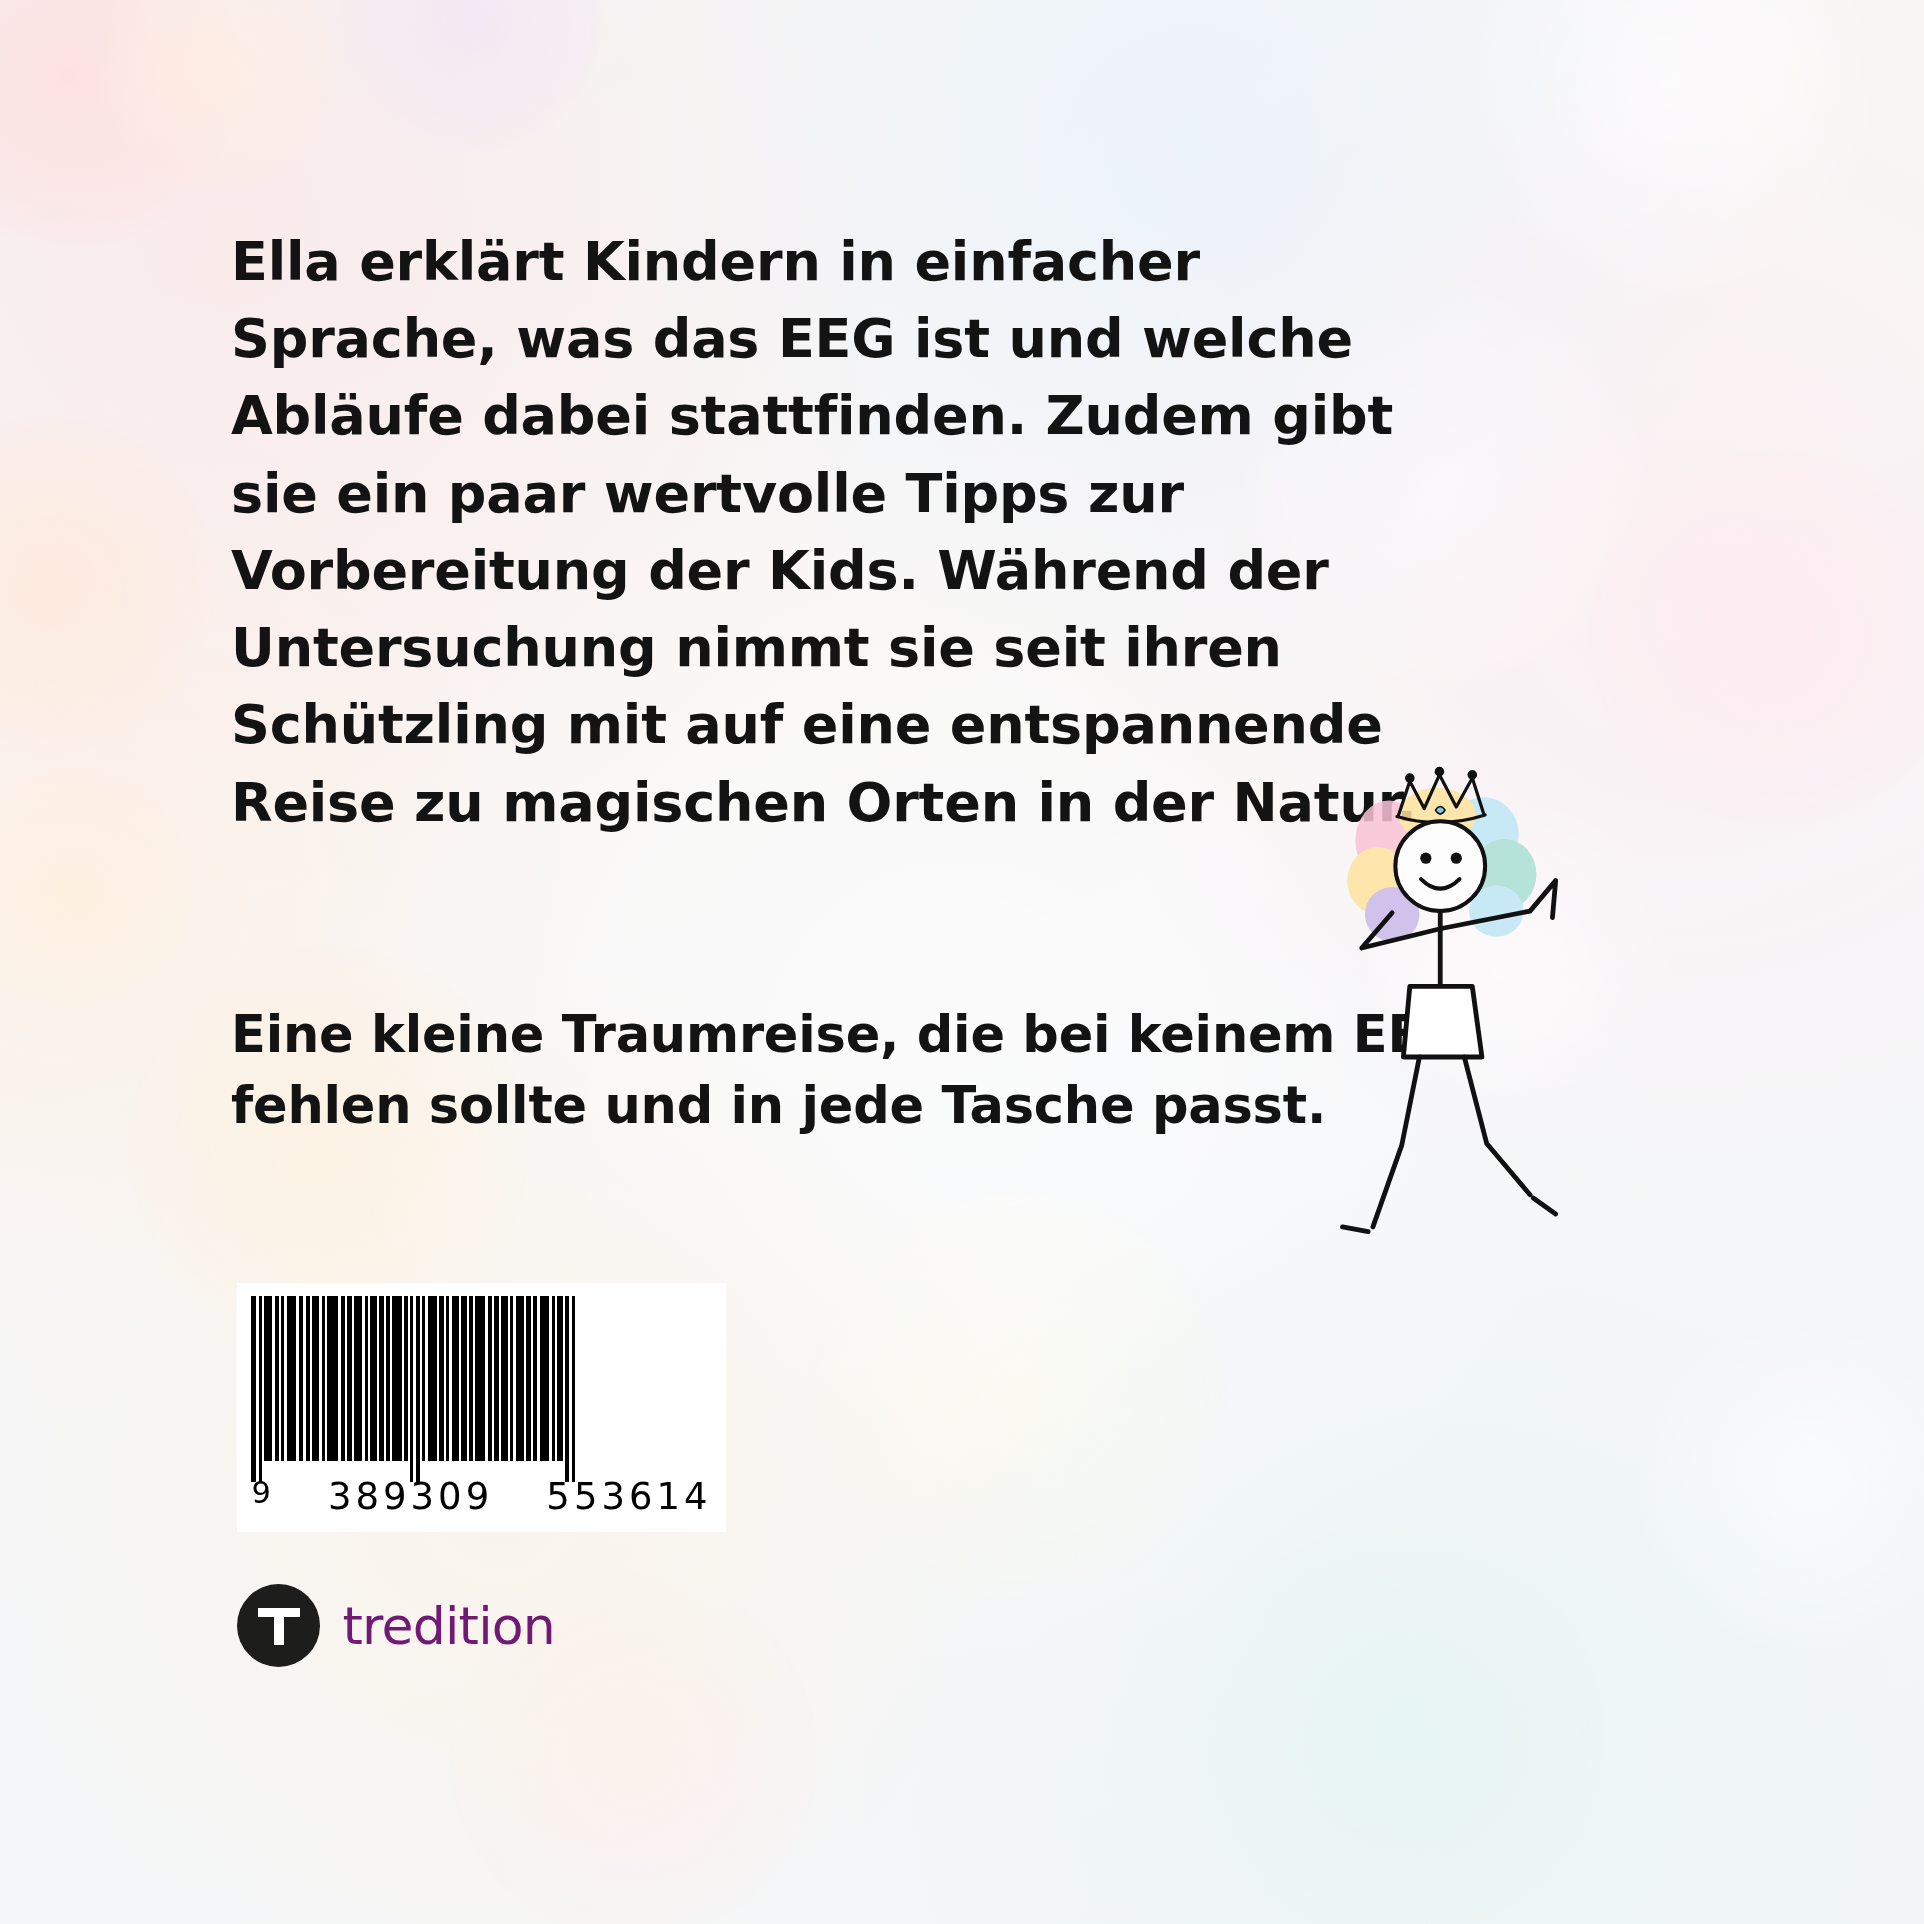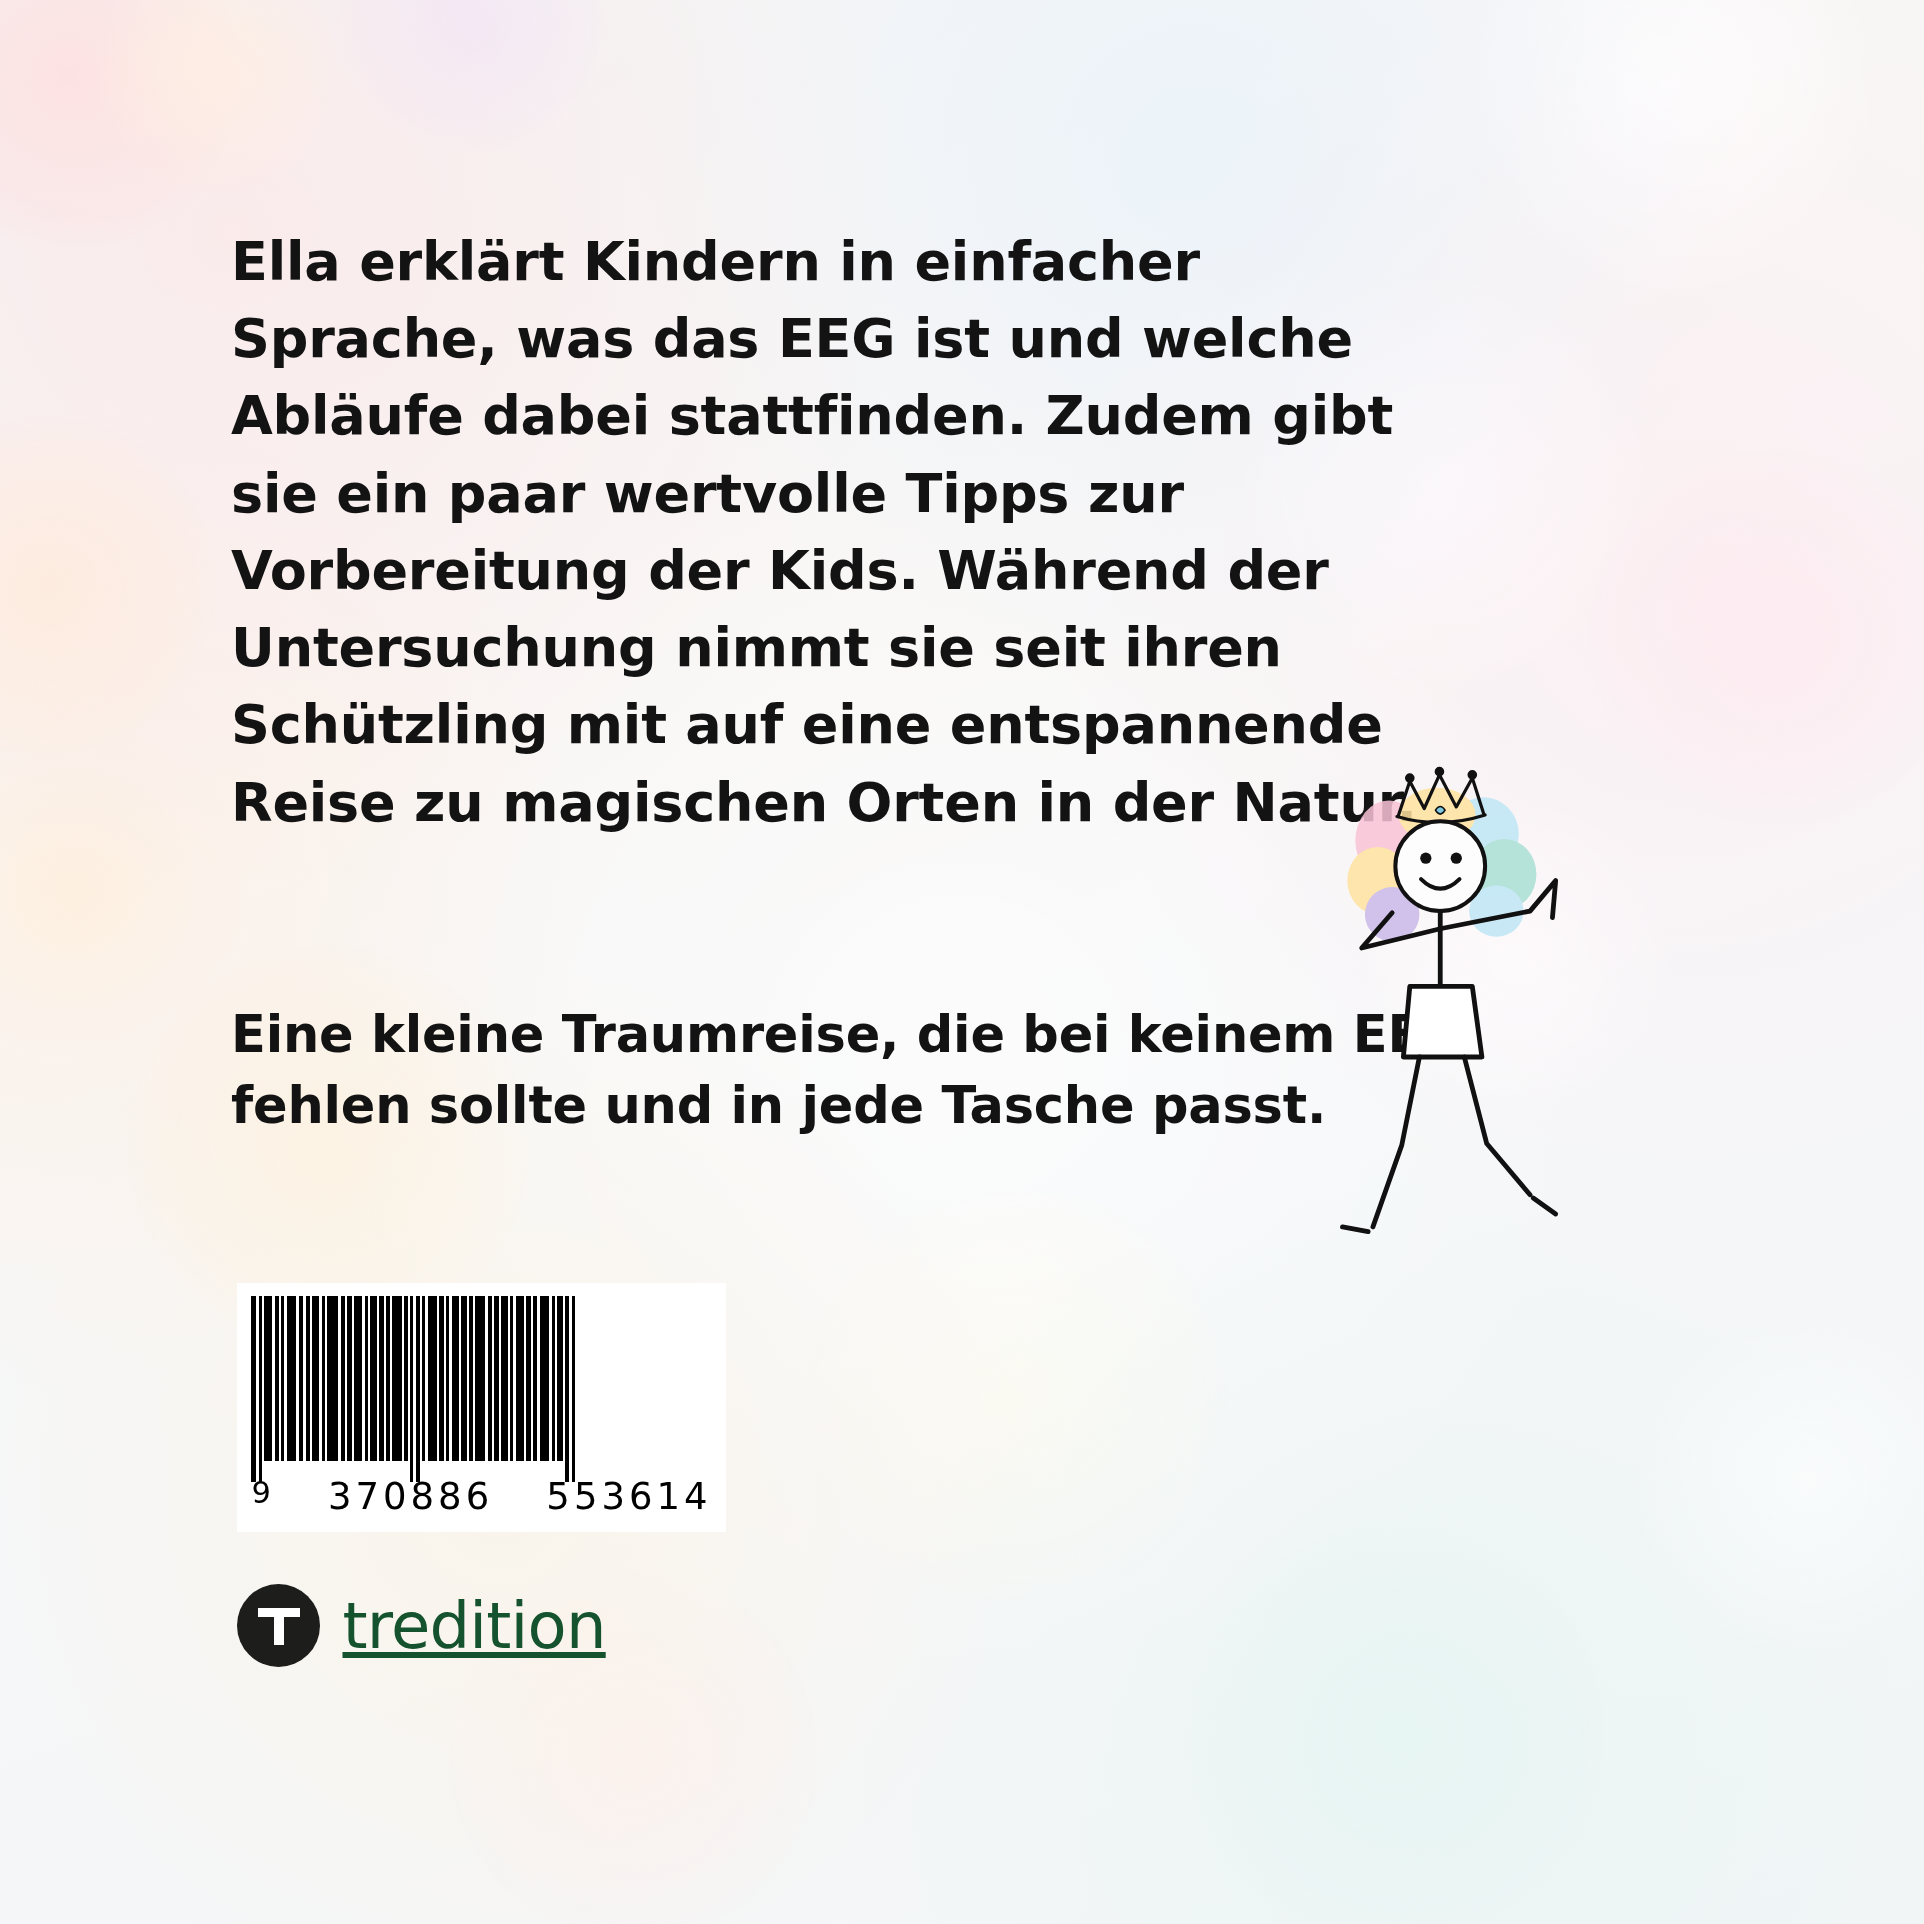--- a/index.html
+++ b/index.html
@@ -163,25 +163,24 @@
     position: absolute;
     left: 37px;
     top: 24px;
     width: 9.6px;
     height: 37px;
     background: #ffffff;
   }
   .publisher-name {
     font-family: "DejaVu Sans", sans-serif;
     font-weight: 400;
-    font-size: 64px;
-    color: #14532d;
+    font-size: 52px;
+    color: #701a75;
     letter-spacing: -0.8px;
     line-height: 1;
-    text-decoration: underline;
   }
 
   
   .fairy {
     position: absolute;
     left: 1315px;
     top: 746px;
     width: 305px;
     height: 545px;
   }
@@ -296,21 +295,21 @@
       <span style="width:4.8px;height:165px"></span>
       <span style="width:4px;height:165px"></span>
       <span style="width:9.6px;height:165px"></span>
       <span style="width:3.2px;height:165px"></span>
       <span style="width:5.6px;height:165px"></span>
       <span style="width:4px;height:186px"></span>
       <span style="width:3.2px;height:186px"></span>
     </div>
     <div class="barcode-digits">
       <span class="d-left">9</span>
-      <span>370886</span>
+      <span>389309</span>
       <span>553614</span>
     </div>
   </div>
 
   <div class="publisher">
     <div class="publisher-mark"></div>
     <div class="publisher-name">tredition</div>
   </div>
 
 </div>

